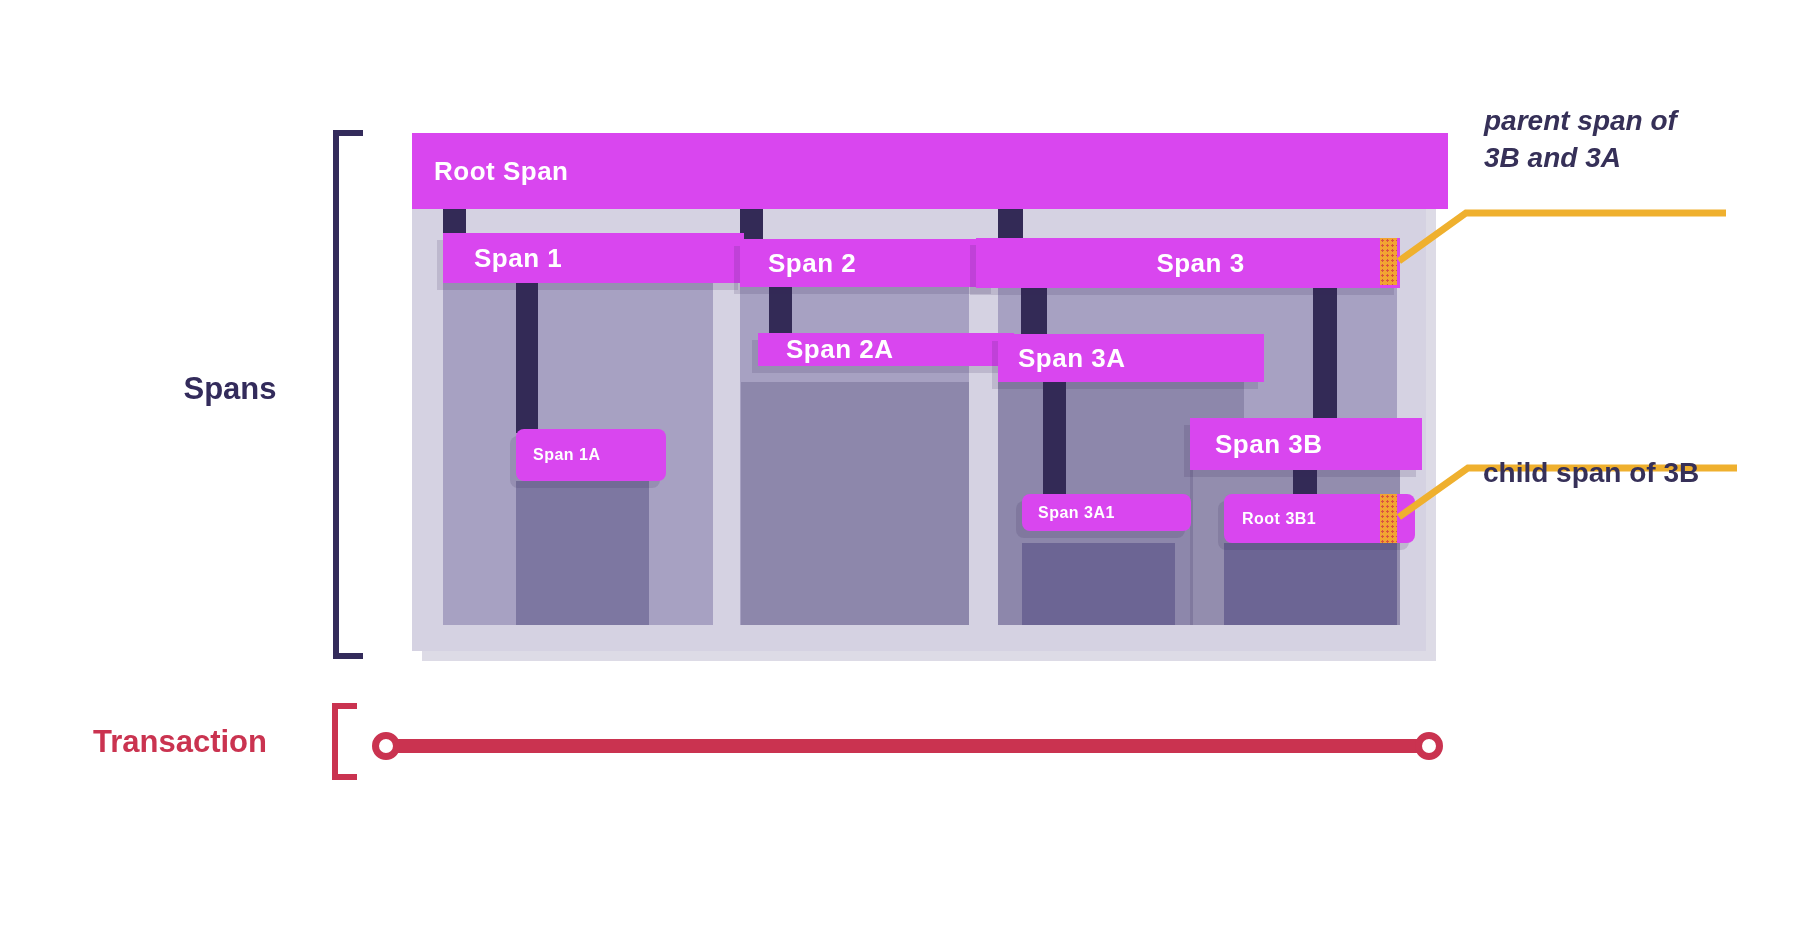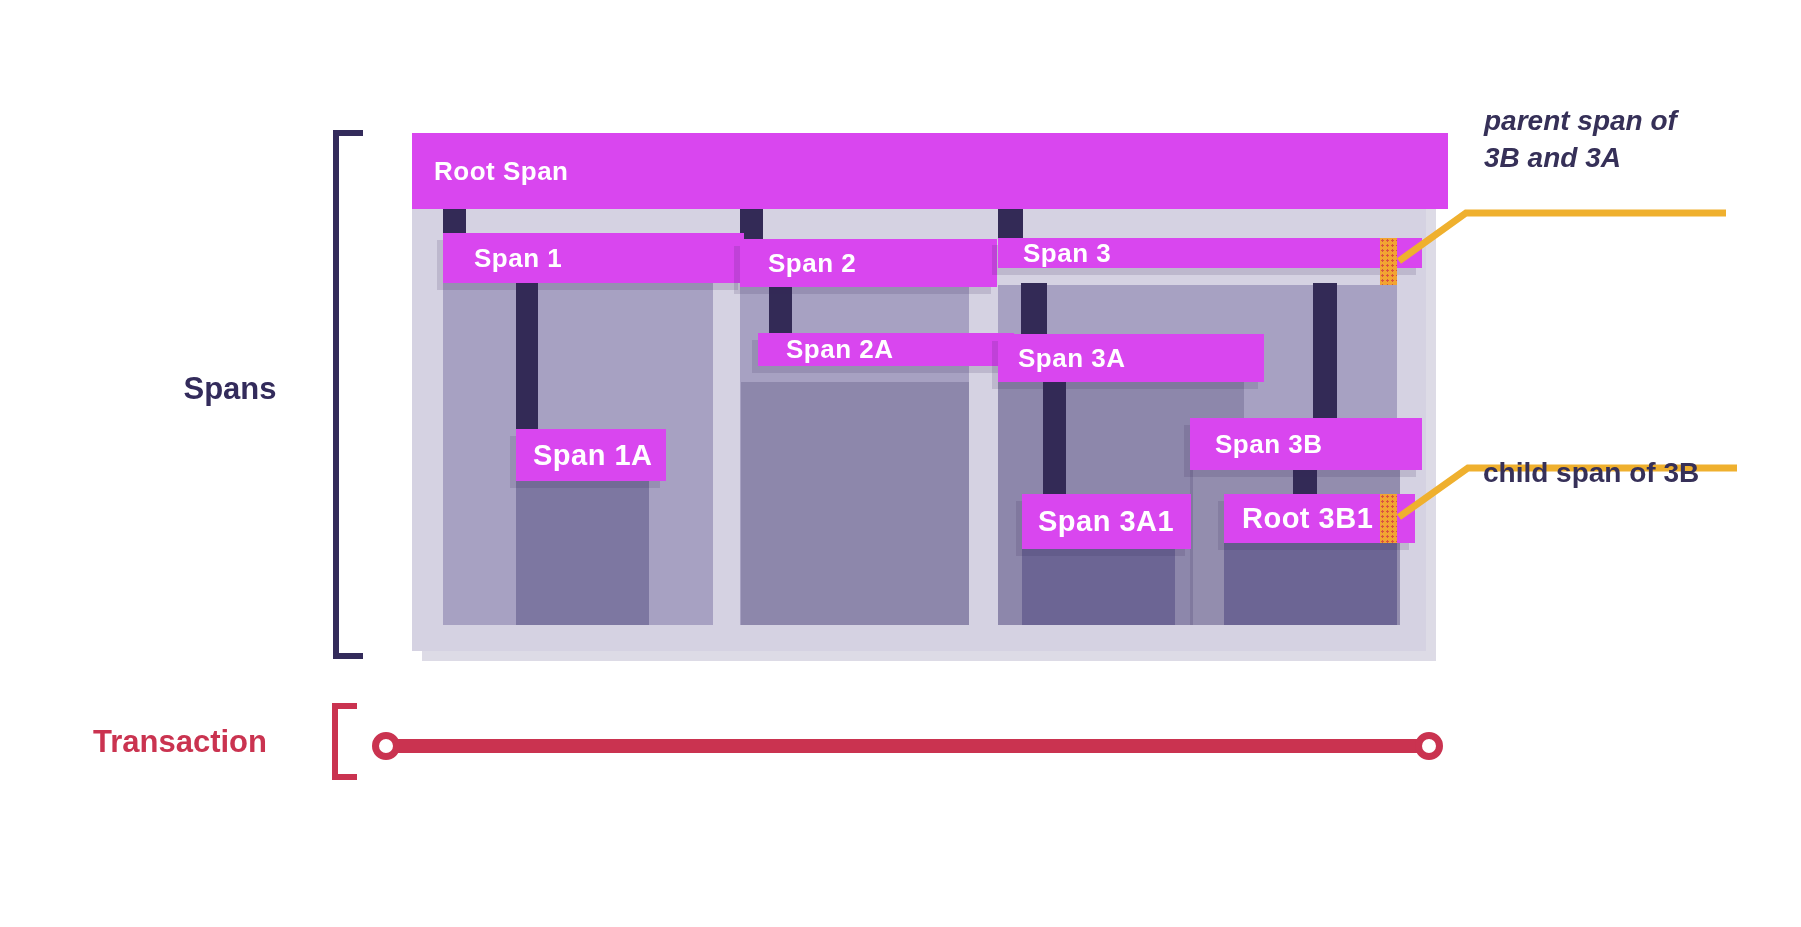--- a/index.html
+++ b/index.html
@@ -19,21 +19,21 @@
   .r-l2d{background:#7d77a1;}
   .r-l3{background:#6c6594;}
   
   .bar{
     position:absolute;background:#d946ef;color:#ffffff;
     display:flex;align-items:center;
     font-weight:700;font-size:26px;letter-spacing:0.5px;
     box-shadow:-6px 7px 0 rgba(51,42,86,0.15);
     white-space:nowrap;
   }
-  .bar.small{font-size:29px;}
+  .bar.small{font-size:16px;border-radius:8px;}
   .connector{position:absolute;background:#332a56;}
   .marker{
     position:absolute;width:17px;
     background-color:#f2a432;
     background-image:radial-gradient(rgba(214,72,65,0.9) 1.2px, transparent 1.3px);
     background-size:5px 5px;
   }
   
   .side-label{
     position:absolute;font-weight:700;font-size:31px;color:#332b5b;
@@ -82,42 +82,42 @@
   </div>
 
   <div class="bar" style="left:443px;top:233px;width:270px;height:50px;padding-left:31px;">
     <span>Span 1</span>
   </div>
 
   <div class="bar" style="left:740px;top:239px;width:229px;height:48px;padding-left:28px;">
     <span>Span 2</span>
   </div>
 
-  <div class="bar" style="left:998px;top:238px;width:399px;height:30px;padding-left:25px;">
+  <div class="bar" style="left:976px;top:238px;width:399px;height:50px;padding-left:25px;justify-content:center;">
     <span>Span 3</span>
   </div>
   <div class="marker" style="left:1380px;top:238px;height:47px;"></div>
 
   <div class="bar small" style="left:516px;top:429px;width:133px;height:52px;padding-left:17px;">
     <span>Span 1A</span>
   </div>
 
   <div class="bar" style="left:741px;top:333px;width:228px;height:33px;padding-left:28px;margin-left:17px;">
     <span>Span 2A</span>
   </div>
 
   <div class="bar" style="left:998px;top:334px;width:246px;height:48px;padding-left:20px;text-align:right;">
     <span>Span 3A</span>
   </div>
 
   <div class="bar" style="left:1190px;top:418px;width:207px;height:52px;padding-left:25px;">
     <span>Span 3B</span>
   </div>
 
-  <div class="bar small" style="left:1022px;top:494px;width:153px;height:55px;padding-left:16px;">
+  <div class="bar small" style="left:1022px;top:494px;width:153px;height:37px;padding-left:16px;">
     <span>Span 3A1</span>
   </div>
 
   <div class="bar small" style="left:1224px;top:494px;width:173px;height:49px;padding-left:18px;">
     <span>Root 3B1</span>
   </div>
   <div class="marker" style="left:1380px;top:494px;height:49px;"></div>
 
   <svg class="overlay" width="1801" height="927" viewBox="0 0 1801 927">
 

